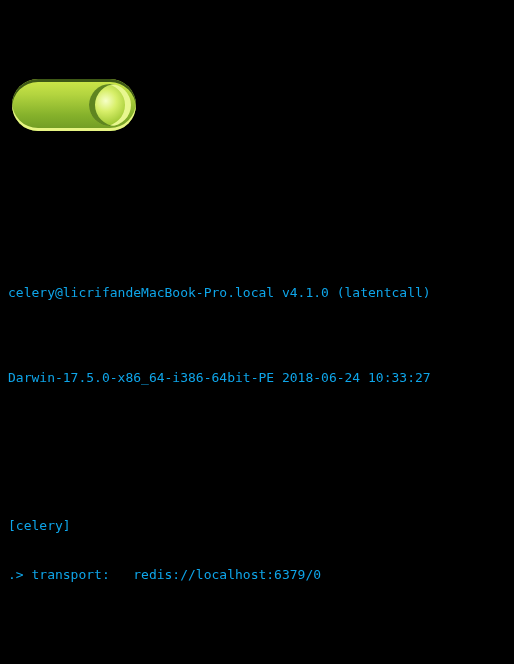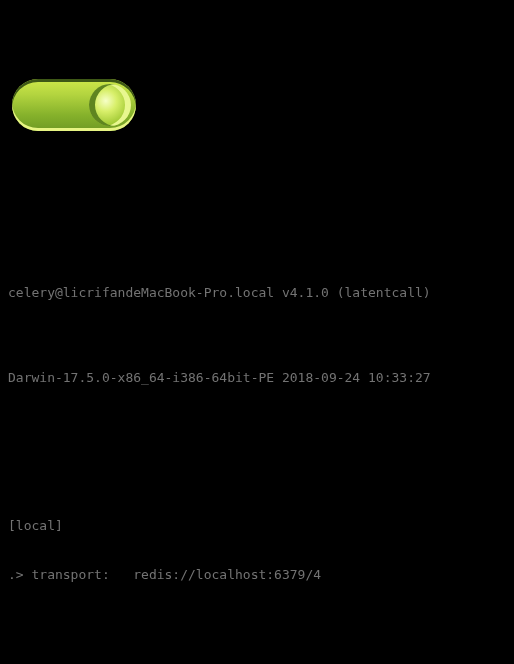--- a/index.html
+++ b/index.html
@@ -12,21 +12,21 @@
       line-height: 1.25;
       width: 514px;
       height: 664px;
       overflow: hidden;
     }
     .terminal {
       padding: 8px;
       box-sizing: border-box;
       white-space: pre;
     }
-    .cyan { color: #737373; }
+    .cyan { color: #0ea5e9; }
     .logo {
       display: block;
       margin: 6px 0 10px 4px;
       width: 124px;
       height: 52px;
       background: linear-gradient(to bottom, #cfe94a 0%, #b3d43f 30%, #85b12b 70%, #6f9a24 100%);
       border-radius: 26px;
       position: relative;
       box-shadow: 0 3px 0 #3e5816 inset, 0 -3px 0 #e7f483 inset;
     }
@@ -52,27 +52,27 @@
 <div class="terminal">
 
   
   <span class="logo"></span>
 
   <div class="spacer-lg"></div>
 
   
   <div class="block cyan">celery@licrifandeMacBook-Pro.local v4.1.0 (latentcall)</div>
   <div class="spacer-sm"></div>
-  <div class="block cyan">Darwin-17.5.0-x86_64-i386-64bit-PE 2018-09-24 10:33:27</div>
+  <div class="block cyan">Darwin-17.5.0-x86_64-i386-64bit-PE 2018-06-24 10:33:27</div>
 
   <div class="spacer-md"></div>
 
   
-  <div class="block cyan">[local]</div>
-  <div class="block cyan"><span>.&gt; transport:   </span><span>redis://localhost:6379/4</span></div>
+  <div class="block cyan">[celery]</div>
+  <div class="block cyan"><span>.&gt; transport:   </span><span>redis://localhost:6379/0</span></div>
   
   
   
 
   
 
   
   
   
 

